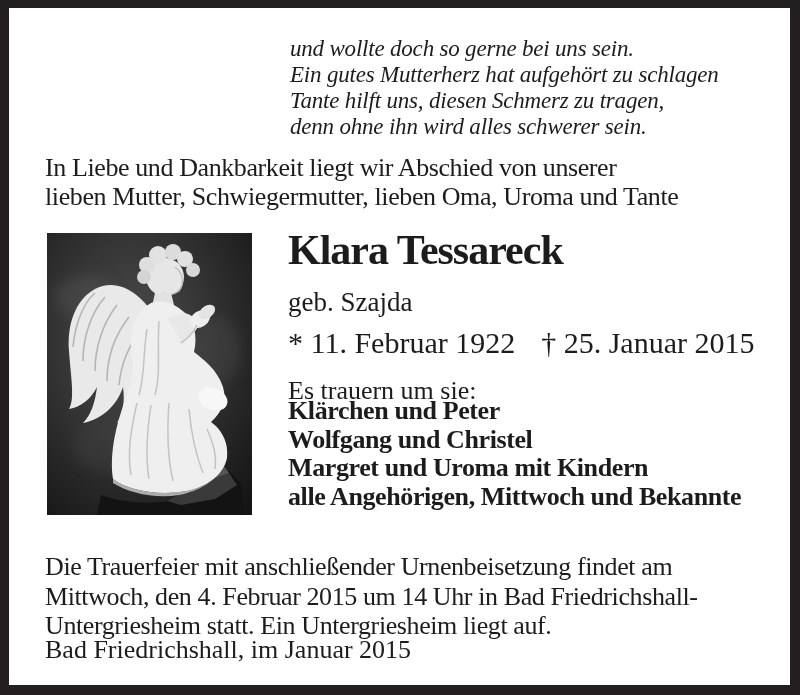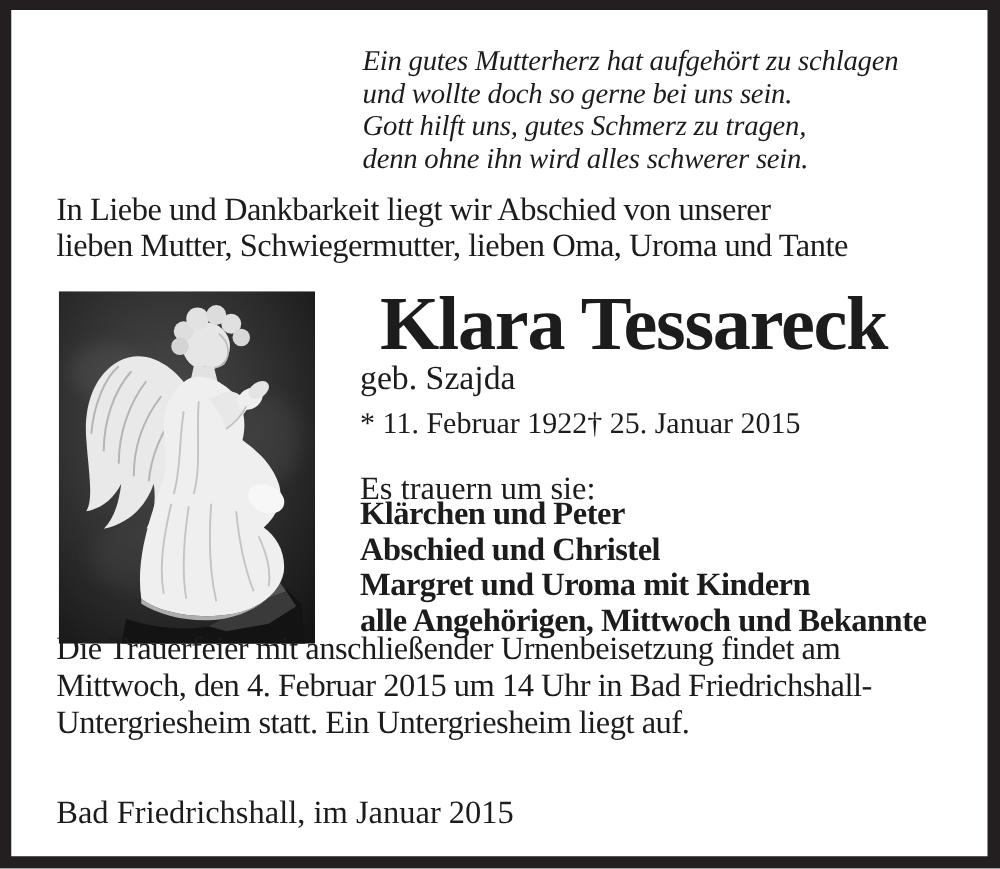--- a/index.html
+++ b/index.html
@@ -26,47 +26,47 @@
   }
   .intro {
     left:45px; top:153px;
     font-size:26px; line-height:29px; letter-spacing:-0.4px;
   }
   .photo { left:47px; top:233px; width:205px; height:282px; }
   .photo svg { display:block; }
 
   .name {
     left:288px; top:228px;
-    font-size:61px; font-weight:700; line-height:1.05;
-    letter-spacing:-1px; white-space:nowrap;margin-left:16px;
+    font-size:42px; font-weight:700; line-height:1.05;
+    letter-spacing:-1px; white-space:nowrap;
   }
   .maiden { left:288px; top:287px; font-size:27px; }
-  .dates  { left:288px; top:326px; font-size:24px; display:flex; white-space:nowrap; }
+  .dates  { left:288px; top:326px; font-size:30px; display:flex; gap:26px; white-space:nowrap; }
   .mourn-intro { left:288px; top:376px; font-size:26px; }
   .mourners {
     left:288px; top:397px;
     font-size:26px; font-weight:700; line-height:28.6px;
     letter-spacing:-0.4px;
   }
   .funeral {
-    left:45px; top:504px;
+    left:45px; top:552px;
     font-size:26px; line-height:29.5px; letter-spacing:-0.4px;
   }
   .placedate { left:45px; top:635px; font-size:26px; }
 </style>
 </head>
 <body>
 
 <div id="page">
   <div class="frame"></div>
 
   <div class="abs verse">
+    <div class="line">und wollte doch so gerne bei uns sein.</div>
     <div class="line">Ein gutes Mutterherz hat aufgehört zu schlagen</div>
-    <div class="line">und wollte doch so gerne bei uns sein.</div>
-    <div class="line">Gott hilft uns, gutes Schmerz zu tragen,</div>
+    <div class="line">Tante hilft uns, diesen Schmerz zu tragen,</div>
     <div class="line">denn ohne ihn wird alles schwerer sein.</div>
   </div>
 
   <div class="abs intro">
     <div class="line">In Liebe und Dankbarkeit liegt wir Abschied von unserer</div>
     <div class="line">lieben Mutter, Schwiegermutter, lieben Oma, Uroma und Tante</div>
   </div>
 
   <div class="abs photo">
     <svg viewBox="0 0 205 282" width="205" height="282">
@@ -123,21 +123,21 @@
 
   <div class="abs dates">
     <span>* 11. Februar 1922</span>
     <span>† 25. Januar 2015</span>
   </div>
 
   <div class="abs mourn-intro">Es trauern um sie:</div>
 
   <div class="abs mourners">
     <div class="line">Klärchen und Peter</div>
-    <div class="line">Abschied und Christel</div>
+    <div class="line">Wolfgang und Christel</div>
     <div class="line">Margret und Uroma mit Kindern</div>
     <div class="line">alle Angehörigen, Mittwoch und Bekannte</div>
   </div>
 
   <div class="abs funeral">
     <div class="line">Die Trauerfeier mit anschließender Urnenbeisetzung findet am</div>
     <div class="line">Mittwoch, den 4. Februar 2015 um 14 Uhr in Bad Friedrichshall-</div>
     <div class="line">Untergriesheim statt. Ein Untergriesheim liegt auf.</div>
   </div>
 

